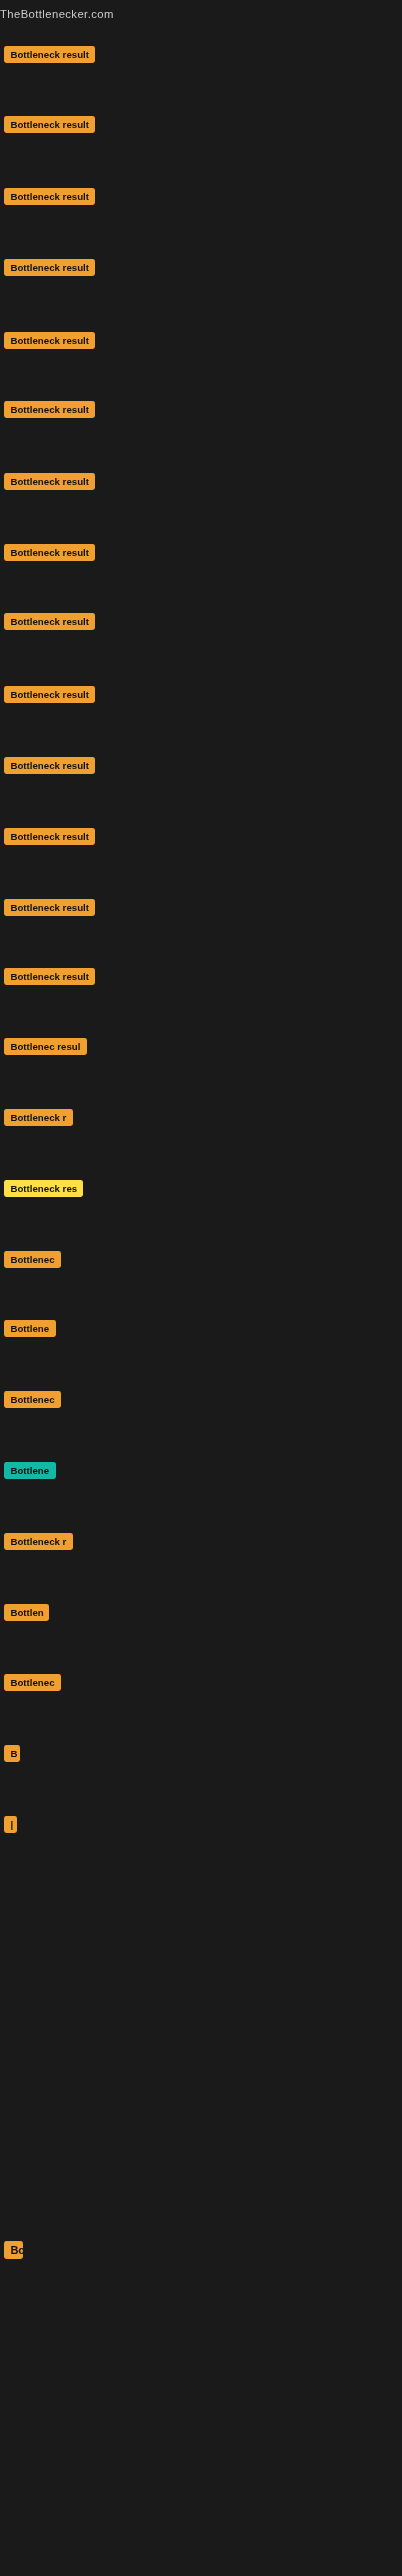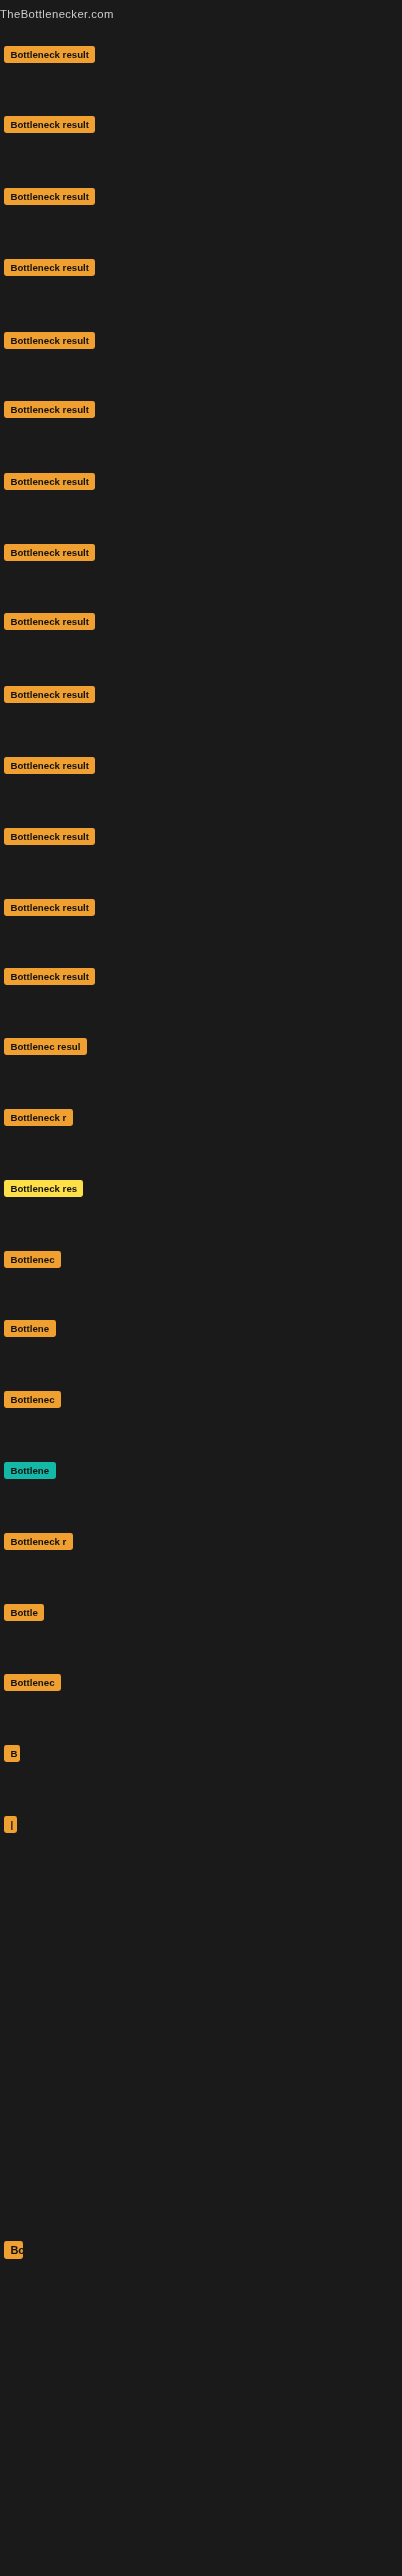--- a/index.html
+++ b/index.html
@@ -52,18 +52,18 @@
 <div style="position: absolute; top: 899px; left: 4px;"><span style="display: inline-block; background-color: rgb(240, 160, 48); color: rgb(17, 17, 17); font-size: 9.7px; font-weight: bold; padding: 3.2px 6.4px; border-radius: 2.4px; max-width: 97px; overflow: hidden; white-space: nowrap;">Bottleneck result</span></div>
 <div style="position: absolute; top: 968px; left: 4px;"><span style="display: inline-block; background-color: rgb(240, 160, 48); color: rgb(17, 17, 17); font-size: 9.7px; font-weight: bold; padding: 3.2px 6.4px; border-radius: 2.4px; max-width: 97px; overflow: hidden; white-space: nowrap;">Bottleneck result</span></div>
 <div style="position: absolute; top: 1038px; left: 4px;"><span style="display: inline-block; background-color: rgb(240, 160, 48); color: rgb(17, 17, 17); font-size: 9.7px; font-weight: bold; padding: 3.2px 6.4px; border-radius: 2.4px; max-width: 87px; overflow: hidden; white-space: nowrap;">Bottlenec resul</span></div>
 <div style="position: absolute; top: 1109px; left: 4px;"><span style="display: inline-block; background-color: rgb(240, 160, 48); color: rgb(17, 17, 17); font-size: 9.7px; font-weight: bold; padding: 3.2px 6.4px; border-radius: 2.4px; max-width: 71px; overflow: hidden; white-space: nowrap;">Bottleneck r</span></div>
 <div style="position: absolute; top: 1180px; left: 4px;"><span style="display: inline-block; background-color: #fde047; color: rgb(17, 17, 17); font-size: 9.7px; font-weight: bold; padding: 3.2px 6.4px; border-radius: 2.4px; max-width: 79px; overflow: hidden; white-space: nowrap;">Bottleneck res</span></div>
 <div style="position: absolute; top: 1251px; left: 4px;"><span style="display: inline-block; background-color: rgb(240, 160, 48); color: rgb(17, 17, 17); font-size: 9.7px; font-weight: bold; padding: 3.2px 6.4px; border-radius: 2.4px; max-width: 61px; overflow: hidden; white-space: nowrap;">Bottlenec</span></div>
 <div style="position: absolute; top: 1320px; left: 4px;"><span style="display: inline-block; background-color: rgb(240, 160, 48); color: rgb(17, 17, 17); font-size: 9.7px; font-weight: bold; padding: 3.2px 6.4px; border-radius: 2.4px; max-width: 52px; overflow: hidden; white-space: nowrap;">Bottlene</span></div>
 <div style="position: absolute; top: 1391px; left: 4px;"><span style="display: inline-block; background-color: rgb(240, 160, 48); color: rgb(17, 17, 17); font-size: 9.7px; font-weight: bold; padding: 3.2px 6.4px; border-radius: 2.4px; max-width: 61px; overflow: hidden; white-space: nowrap;">Bottlenec</span></div>
 <div style="position: absolute; top: 1462px; left: 4px;"><span style="display: inline-block; background-color: #14b8a6; color: rgb(17, 17, 17); font-size: 9.7px; font-weight: bold; padding: 3.2px 6.4px; border-radius: 2.4px; max-width: 55px; overflow: hidden; white-space: nowrap;">Bottlene</span></div>
 <div style="position: absolute; top: 1533px; left: 4px;"><span style="display: inline-block; background-color: rgb(240, 160, 48); color: rgb(17, 17, 17); font-size: 9.7px; font-weight: bold; padding: 3.2px 6.4px; border-radius: 2.4px; max-width: 71px; overflow: hidden; white-space: nowrap;">Bottleneck r</span></div>
-<div style="position: absolute; top: 1604px; left: 4px;"><span style="display: inline-block; background-color: rgb(240, 160, 48); color: rgb(17, 17, 17); font-size: 9.7px; font-weight: bold; padding: 3.2px 6.4px; border-radius: 2.4px; max-width: 45px; overflow: hidden; white-space: nowrap;">Bottle</span></div>
+<div style="position: absolute; top: 1604px; left: 4px;"><span style="display: inline-block; background-color: rgb(240, 160, 48); color: rgb(17, 17, 17); font-size: 9.7px; font-weight: bold; padding: 3.2px 6.4px; border-radius: 2.4px; max-width: 45px; overflow: hidden; white-space: nowrap;">Bottlen</span></div>
 <div style="position: absolute; top: 1674px; left: 4px;"><span style="display: inline-block; background-color: rgb(240, 160, 48); color: rgb(17, 17, 17); font-size: 9.7px; font-weight: bold; padding: 3.2px 6.4px; border-radius: 2.4px; max-width: 61px; overflow: hidden; white-space: nowrap;">Bottlenec</span></div>
 <div style="position: absolute; top: 1745px; left: 4px;"><span style="display: inline-block; background-color: rgb(240, 160, 48); color: rgb(17, 17, 17); font-size: 9.7px; font-weight: bold; padding: 3.2px 6.4px; border-radius: 2.4px; max-width: 16px; overflow: hidden; white-space: nowrap;">B</span></div>
 <div style="position: absolute; top: 1816px; left: 4px;"><span style="display: inline-block; background-color: rgb(240, 160, 48); color: rgb(17, 17, 17); font-size: 9.7px; font-weight: bold; padding: 3.2px 6.4px; border-radius: 2.4px; max-width: 9.7px; overflow: hidden; white-space: nowrap;">|</span></div>
 <div style="position: absolute; top: 2241px; left: 4px;"><span style="display: inline-block; background-color: rgb(240, 160, 48); color: rgb(17, 17, 17); font-size: 11px; font-weight: bold; padding: 3.2px 6.4px; border-radius: 2.4px; max-width: 19.3px; overflow: hidden; white-space: nowrap;">Bo</span></div>
 
 
 </body></html>

